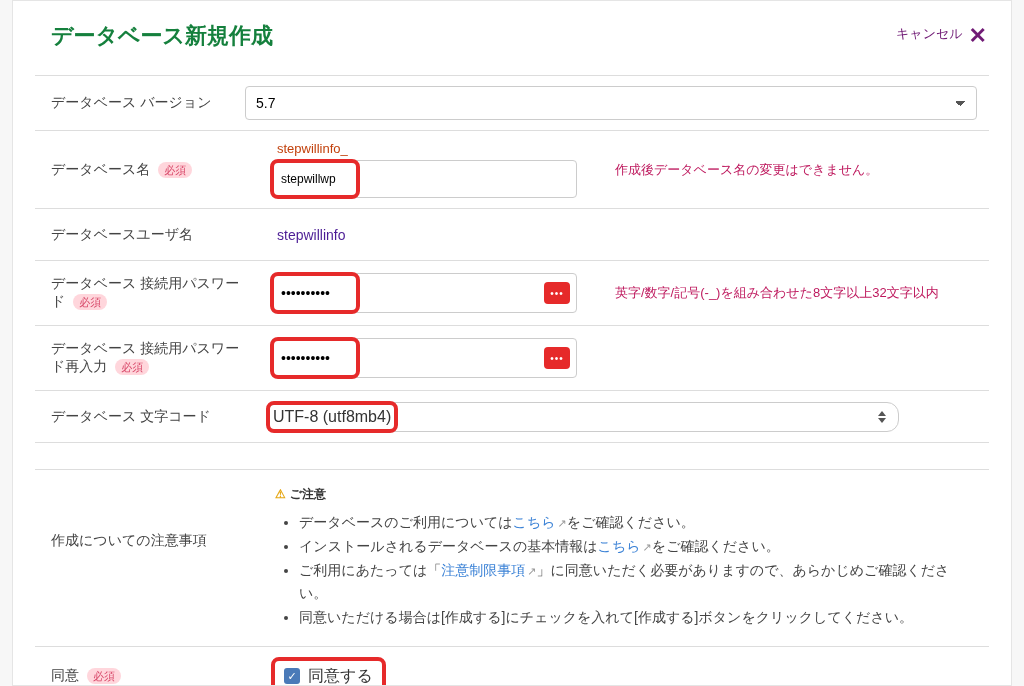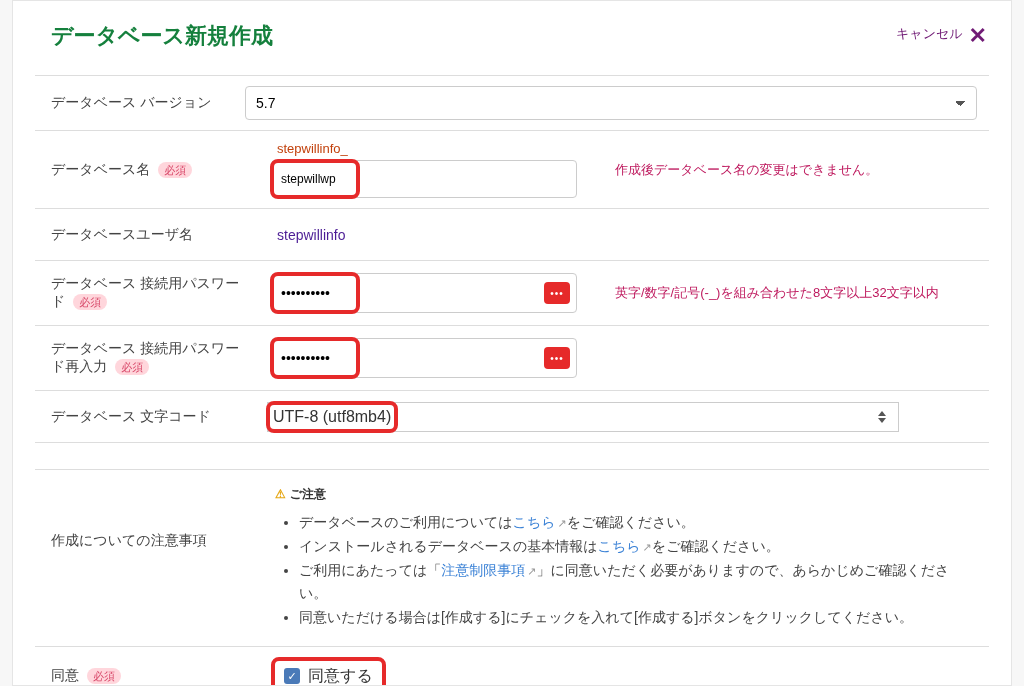--- a/index.html
+++ b/index.html
@@ -173,21 +173,21 @@
       color: #fff;
       font-size: 11px;
     }
     .row-tall .form-label { align-self: flex-start; padding-top: 62px; }
     .row-tall { align-items: flex-start; }
     .dbname-row { align-items: center; }
     .dbname-row .form-label { align-self: center; }
     .charset-row .form-value { padding-left: 0; }
     .charset-outer {
       border: 1px solid #ccc;
-      border-radius: 0;
+      border-radius: 12px;
       width: 632px;
       display: flex;
       align-items: center;
       position: relative;
     }
     .charset-outer .highlight-box { margin: -2px 0 -2px -2px; border-radius: 8px; }
     .charset-caret {
       position: absolute; right: 12px; top: 50%; transform: translateY(-50%);
       display: flex; flex-direction: column; gap: 2px;
     }

